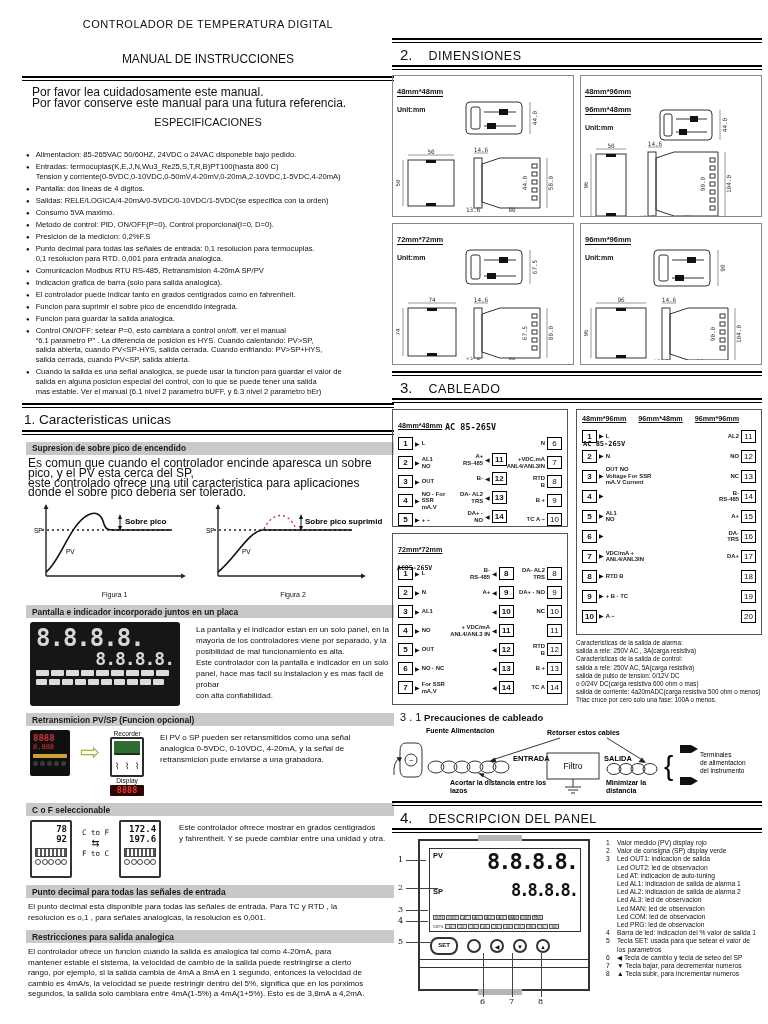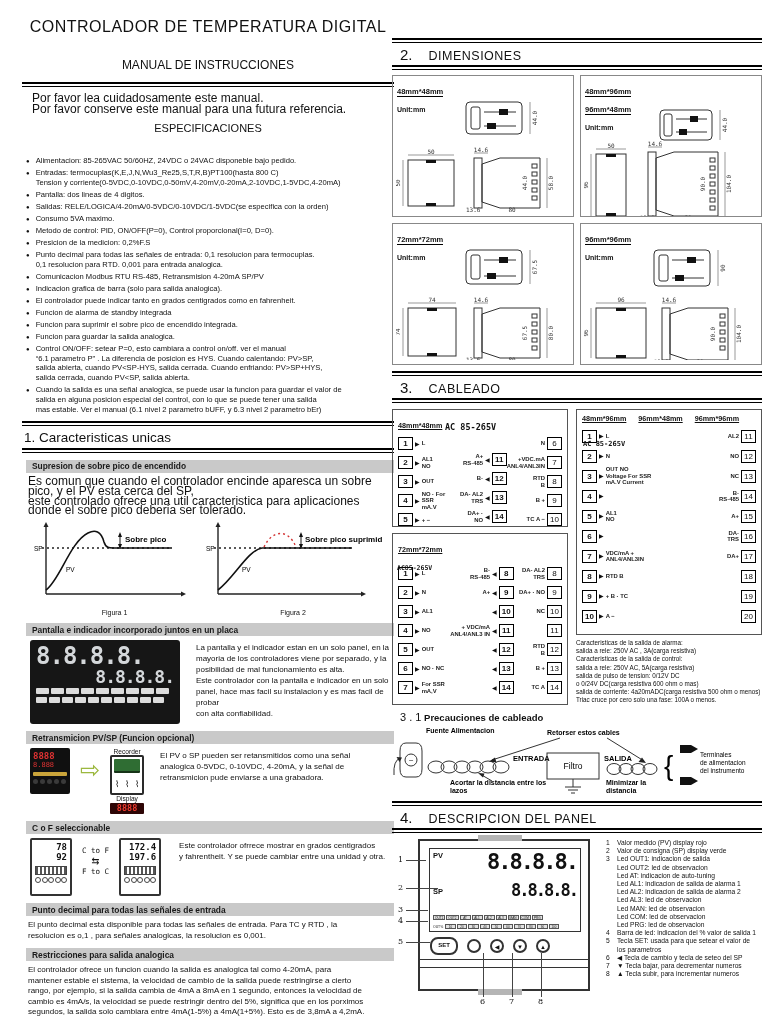--- a/index.html
+++ b/index.html
@@ -1,21 +1,21 @@
 <!DOCTYPE html>
 <html><head>
 <meta charset="utf-8">
 <style>
   html,body{margin:0;padding:0;background:#fff;}
   body{width:768px;height:1024px;position:relative;font-family:"Liberation Sans",sans-serif;color:#111;overflow:hidden;}
   .col-left{position:absolute;left:22px;top:10px;width:372px;}
   .col-right{position:absolute;left:392px;top:38px;width:370px;}
   .dr{border-top:2px solid #000;border-bottom:1px solid #000;height:2px;}
   .center{text-align:center;}
-  .doc-title{font-size:16px;letter-spacing:.5px;margin-top:8px;}
+  .doc-title{font-size:11px;letter-spacing:.5px;margin-top:8px;}
   .doc-sub{font-size:12px;margin-top:22px;margin-bottom:10px;}
   .notes{font-size:12px;line-height:11px;margin:6px 0 4px 10px;}
   .spec-head{font-size:11px;margin:7px 0 22px;}
   .spec{display:flex;gap:6px;margin:2px 0 2px 4px;font-size:7.6px;line-height:9.9px;}
   .spec .blt{font-size:6px;line-height:9px;margin-top:1px;}
   .pre{white-space:pre-line;}
   .h1line{font-size:13.5px;padding:4px 0 3px 2px;}
   .band{background:#c9c9c9;color:#1a1a1a;font-weight:bold;font-size:8.4px;padding:1.5px 6px;margin:7px 0 4px 4px;}
   .p{font-size:12px;line-height:9.8px;margin:2px 0 2px 6px;}
   .figrow{display:flex;gap:7px;margin:4px 0 2px 10px;}
@@ -159,24 +159,20 @@
       <div class="spec">
       <span class="blt">●</span>
       <span class="pre">Indicacion grafica de barra (solo para salida analogica).</span>
     </div>
       <div class="spec">
       <span class="blt">●</span>
       <span class="pre">El controlador puede indicar tanto en grados centigrados como en fahrenheit.</span>
     </div>
       <div class="spec">
       <span class="blt">●</span>
-      <span class="pre">Funcion de alarma de standby integrada</span>
-    </div>
-      <div class="spec">
-      <span class="blt">●</span>
       <span class="pre">Funcion para suprimir el sobre pico de encendido integrada.</span>
     </div>
       <div class="spec">
       <span class="blt">●</span>
       <span class="pre">Funcion para guardar la salida analogica.</span>
     </div>
       <div class="spec">
       <span class="blt">●</span>
       <span class="pre">Control ON/OFF: setear P=0, esto cambiara a control on/off. ver el manual
 “6.1 parametro P” . La diferencia de posicion es  HYS. Cuando calentando: PV&gt;SP,

